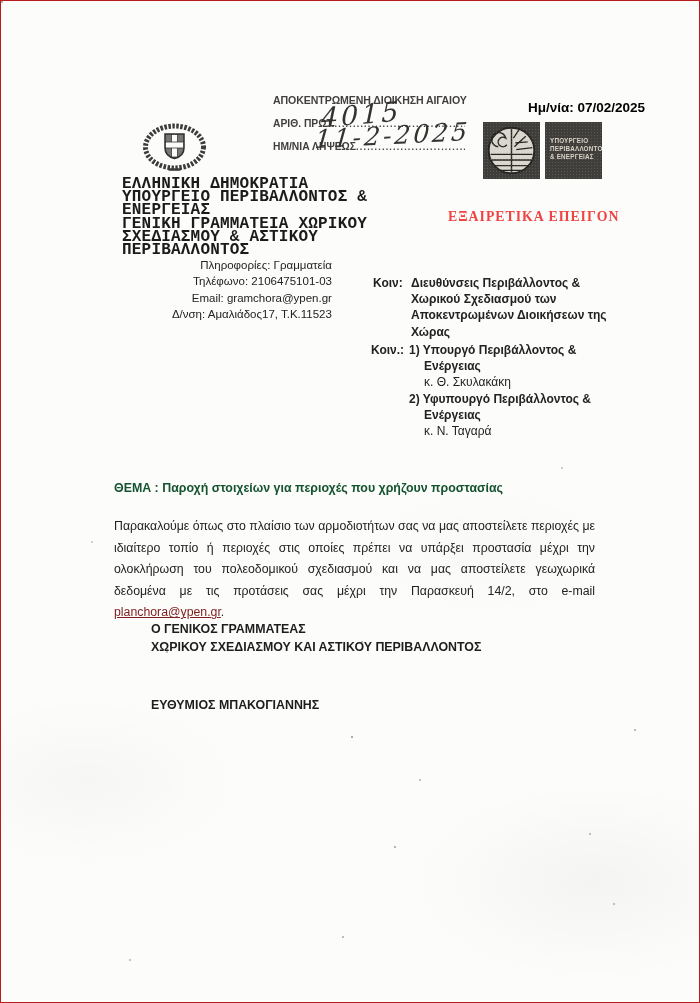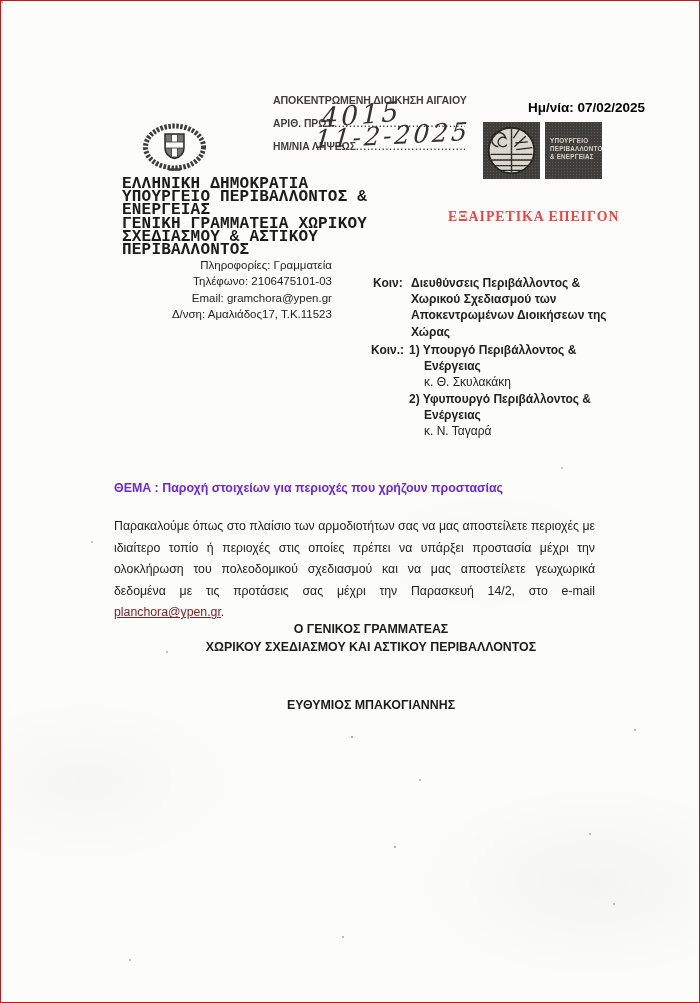--- a/index.html
+++ b/index.html
@@ -68,27 +68,27 @@
   .to-block{position:absolute;left:372px;top:274px;font-size:12px;font-weight:bold;line-height:16.2px;}
   .to-label{position:absolute;left:0;top:0;}
   .to-lines{margin-left:38px;width:200px;}
   .cc-block{position:absolute;left:370px;top:341px;font-size:12px;font-weight:bold;line-height:16.2px;}
   .cc-label{position:absolute;left:0;top:0;text-align:center;}
   .cc-items{margin-left:38px;width:220px;}
   .cc-ind{margin-left:15px;}
   .cc-reg{font-weight:normal;}
 
   
-  .subject{position:absolute;left:113px;top:480px;font-size:12.4px;font-weight:bold;color:#6d28d9;width:500px;}
+  .subject{position:absolute;left:113px;top:480px;font-size:12.4px;font-weight:bold;color:#14532d;width:500px;}
   .body-par{position:absolute;left:113px;top:515px;width:481px;font-size:12.3px;
      line-height:21.6px;text-align:justify;color:#222;}
   .email-link{color:#7f1d1d;text-decoration:underline;cursor:pointer;}
 
   
-  .sig{position:absolute;left:150px;top:620px;width:440px;text-align:center;
+  .sig{position:absolute;left:150px;top:620px;width:440px;
      font-size:12.4px;font-weight:bold;color:#1d1d1d;line-height:17.5px;}
   .sig-name{margin-top:41px;}
 </style>
 </head>
 <body>
 
 <div class="page">
   <div class="noise"></div>
 
   <div class="receipt-stamp">

